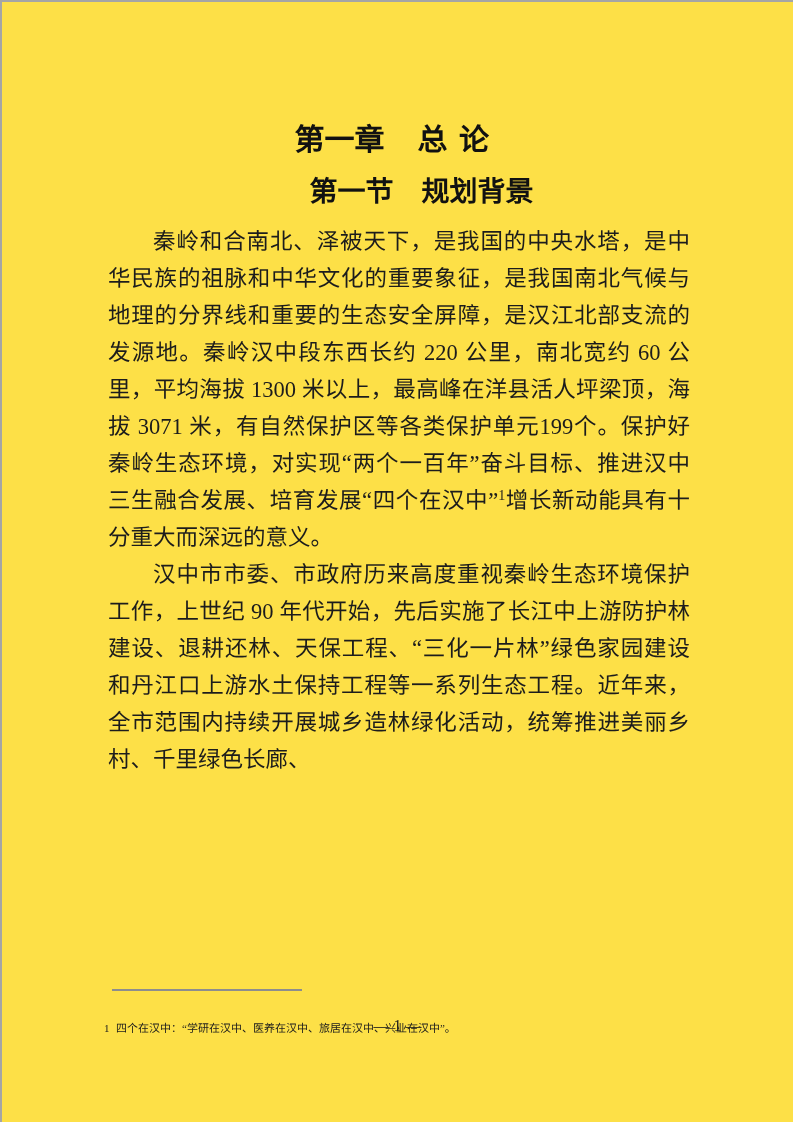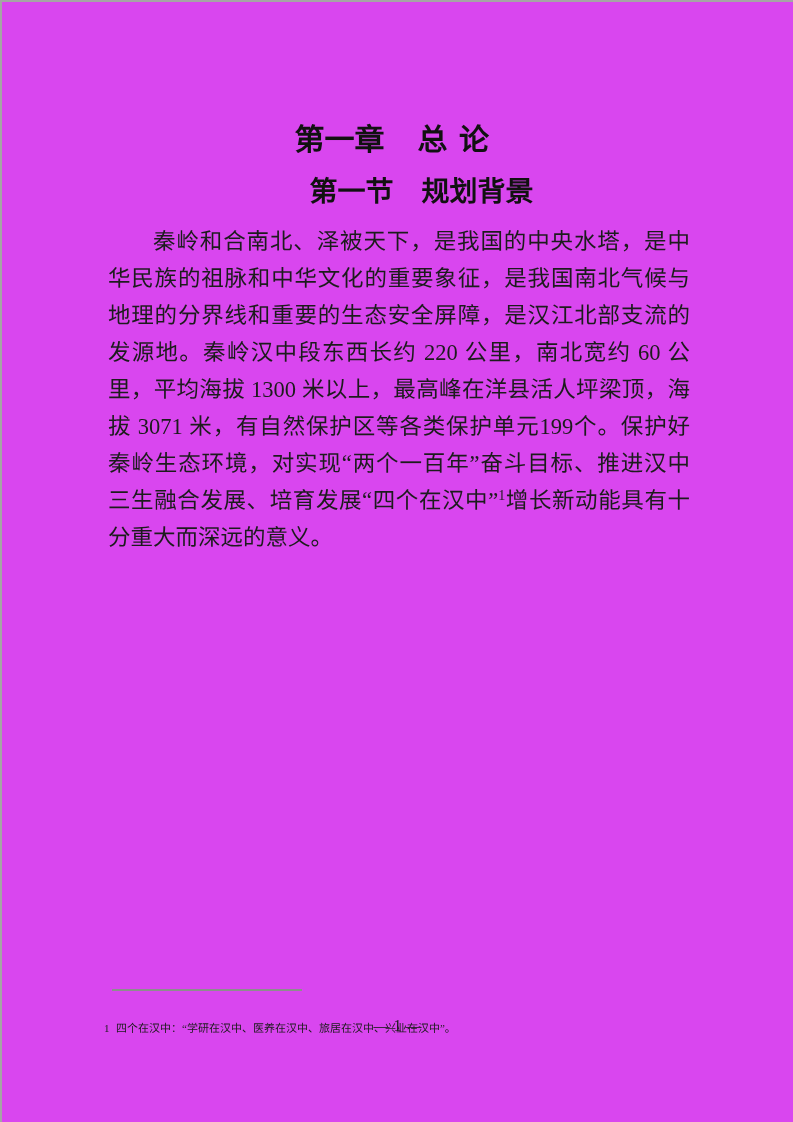--- a/index.html
+++ b/index.html
@@ -4,21 +4,21 @@
 <style>
   html, body {
     margin: 0;
     padding: 0;
     background: #ffffff;
   }
   .page {
     position: relative;
     width: 793px;
     height: 1122px;
-    background: #d946ef;
+    background: #fde047;
     border-top: 2px solid #a5a5a5;
     border-left: 2px solid #a5a5a5;
     box-sizing: border-box;
     overflow: hidden;
     color: #1c1c1c;
   }
   .chapter {
     position: absolute;
     top: 118px;
     left: 0;
@@ -112,20 +112,21 @@
 <body>
 
 <div class="page">
 
   <h1 class="chapter"><span>第一章</span><span class="title-part">总论</span></h1>
 
   <h2 class="section"><span>第一节</span><span class="title-part">规划背景</span></h2>
 
   <div class="body-text" id="body-text">
       <p><span>秦岭和合南北、泽被天下，是我国的中央水塔，是中华民族的祖脉和中华文化的重要象征，是我国南北气候与地理的分界线和重要的生态安全屏障，是汉江北部支流的发源地。秦岭汉中段东西长约 220 公里，南北宽约 60 公里，平均海拔 1300 米以上，最高峰在洋县活人坪梁顶，海拔 3071 米，有自然保护区等各类保护单元199个。保护好秦岭生态环境，对实现“两个一百年”奋斗目标、推进汉中三生融合发展、培育发展“四个在汉中”</span><sup>1</sup><span>增长新动能具有十分重大而深远的意义。</span></p>
+      <p><span>汉中市市委、市政府历来高度重视秦岭生态环境保护工作，上世纪 90 年代开始，先后实施了长江中上游防护林建设、退耕还林、天保工程、“三化一片林”绿色家园建设和丹江口上游水土保持工程等一系列生态工程。近年来，全市范围内持续开展城乡造林绿化活动，统筹推进美丽乡村、千里绿色长廊、</span></p>
     </div>
 
   <div class="footnote-rule"></div>
 
   <div class="footnote"><span class="footnote-marker">1</span><span class="footnote-text">四个在汉中：“学研在汉中、医养在汉中、旅居在汉中、兴业在汉中”。</span></div>
 
   <div class="pagenum">— 1 —</div>
 
 </div>
 

